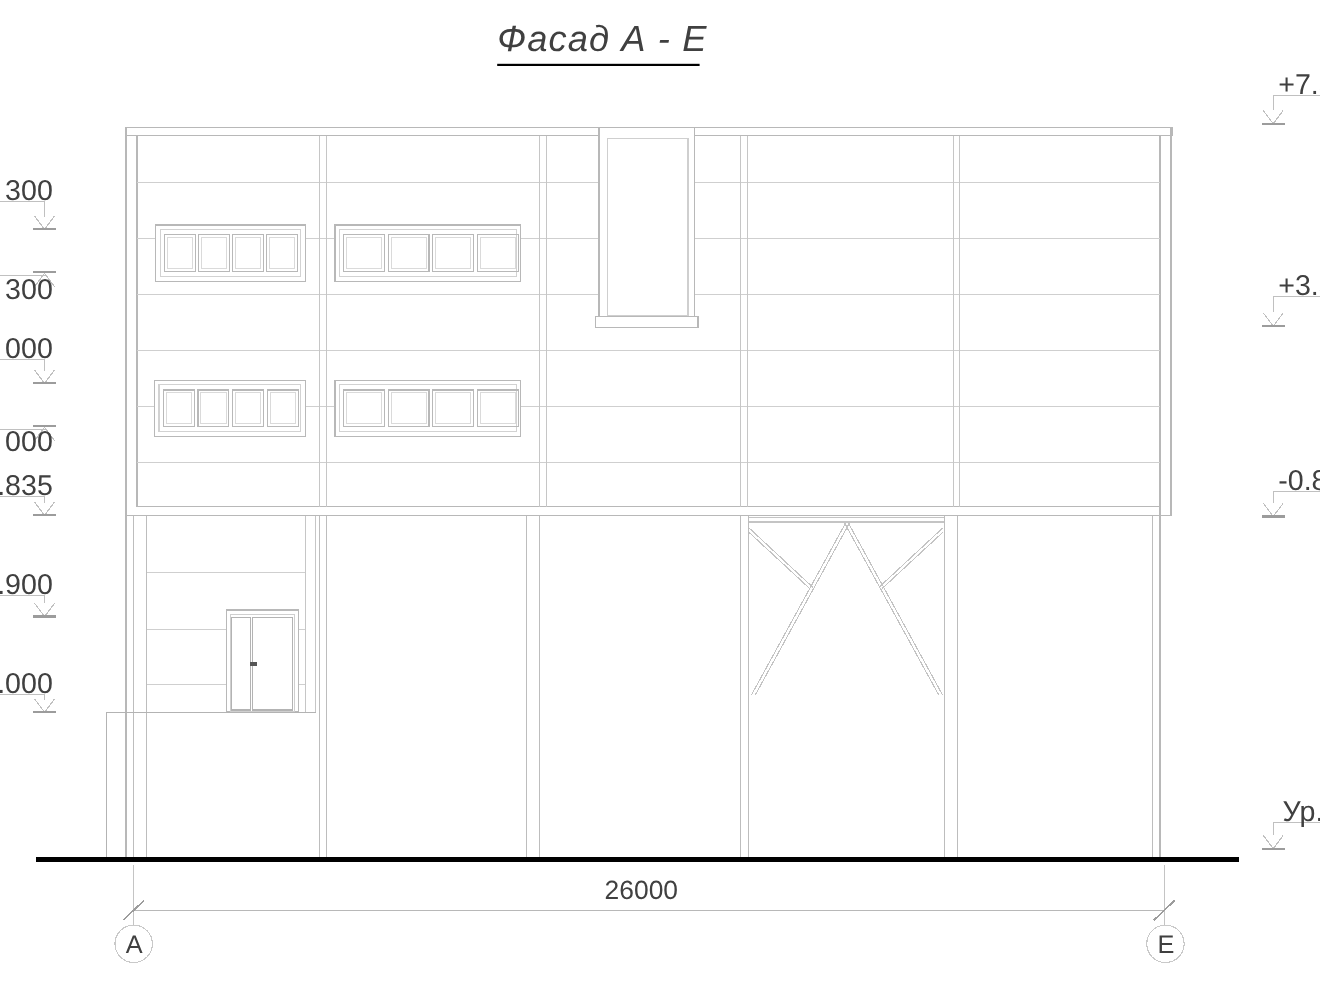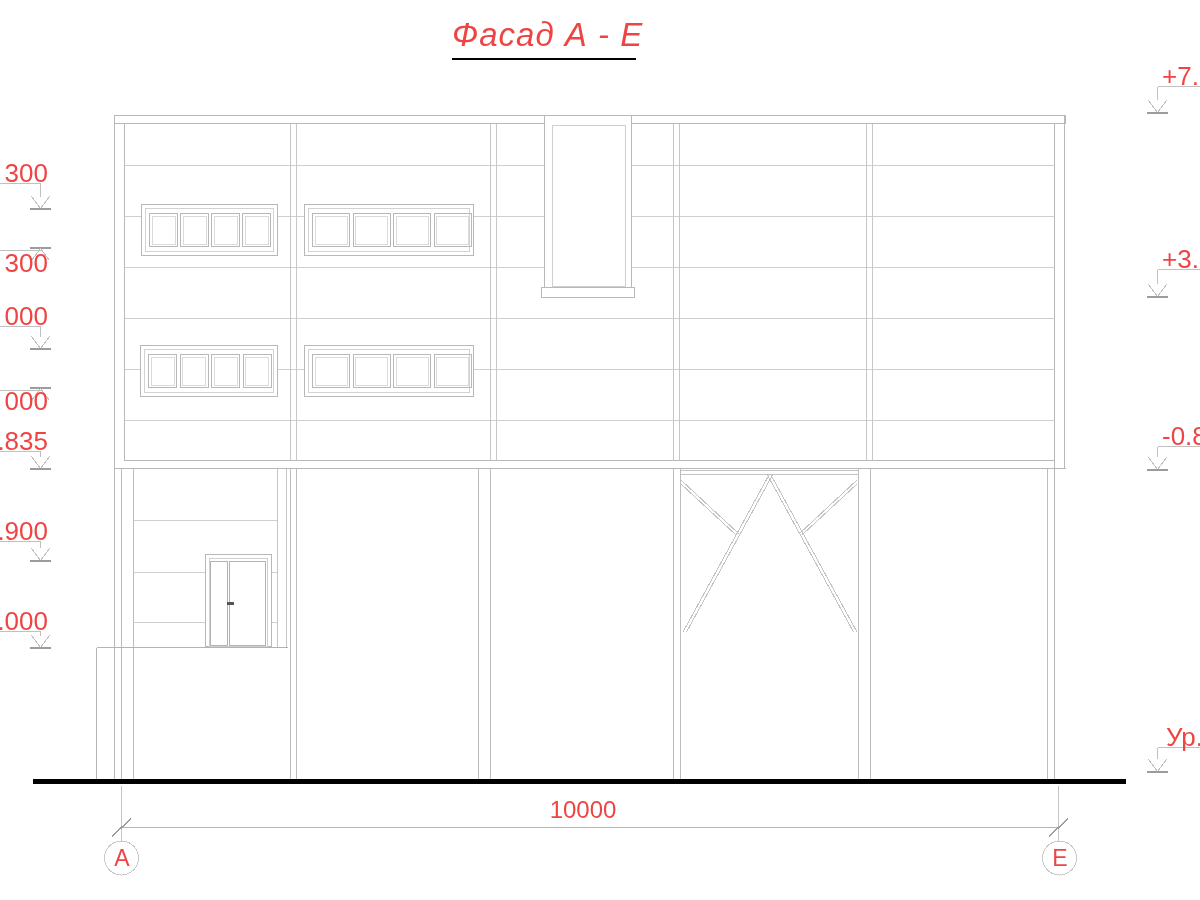--- a/index.html
+++ b/index.html
@@ -1,18 +1,18 @@
 <!DOCTYPE html>
 <html><head>
 <meta charset="utf-8">
 <style>
   html,body{margin:0;padding:0;background:#fff;}
   #stage{
     position:relative;width:1200px;height:900px;background:#ffffff;
-    overflow:hidden;font-family:"Liberation Sans",sans-serif;color:#ef4444;
+    overflow:hidden;font-family:"Liberation Sans",sans-serif;color:#404040;
   }
   svg{position:absolute;left:0;top:0;}
   .txt{position:absolute;white-space:nowrap;line-height:1.05;}
   .title{
     font-size:33px;font-style:italic;text-align:center;
     border-bottom:2.5px solid #000;padding-bottom:5px;letter-spacing:1px;
   }
   .mark-left{width:108px;text-align:right;font-size:26px;}
   .mark-right{font-size:26px;}
   .dim-text{width:100px;text-align:center;font-size:24px;}
@@ -279,18 +279,18 @@
   <div class="txt mark-left" style="left:-60px;top:388px;">000</div>
   <div class="txt mark-left" style="left:-60px;top:428px;">.835</div>
   <div class="txt mark-left" style="left:-60px;top:518px;">.900</div>
   <div class="txt mark-left" style="left:-60px;top:608px;">.000</div>
 
   <div class="txt mark-right" style="left:1162px;top:63px;">+7.50</div>
   <div class="txt mark-right" style="left:1162px;top:246px;">+3.30</div>
   <div class="txt mark-right" style="left:1162px;top:423px;">-0.83</div>
   <div class="txt mark-right" style="left:1166px;top:724px;">Ур.</div>
 
-  <div class="txt dim-text" style="left:533px;top:797px;">10000</div>
+  <div class="txt dim-text" style="left:533px;top:797px;">26000</div>
 
   <div class="txt axis-letter" style="left:104px;top:846px;">А</div>
   <div class="txt axis-letter" style="left:1042px;top:846px;">Е</div>
 
 </div>
 
 </body></html>

